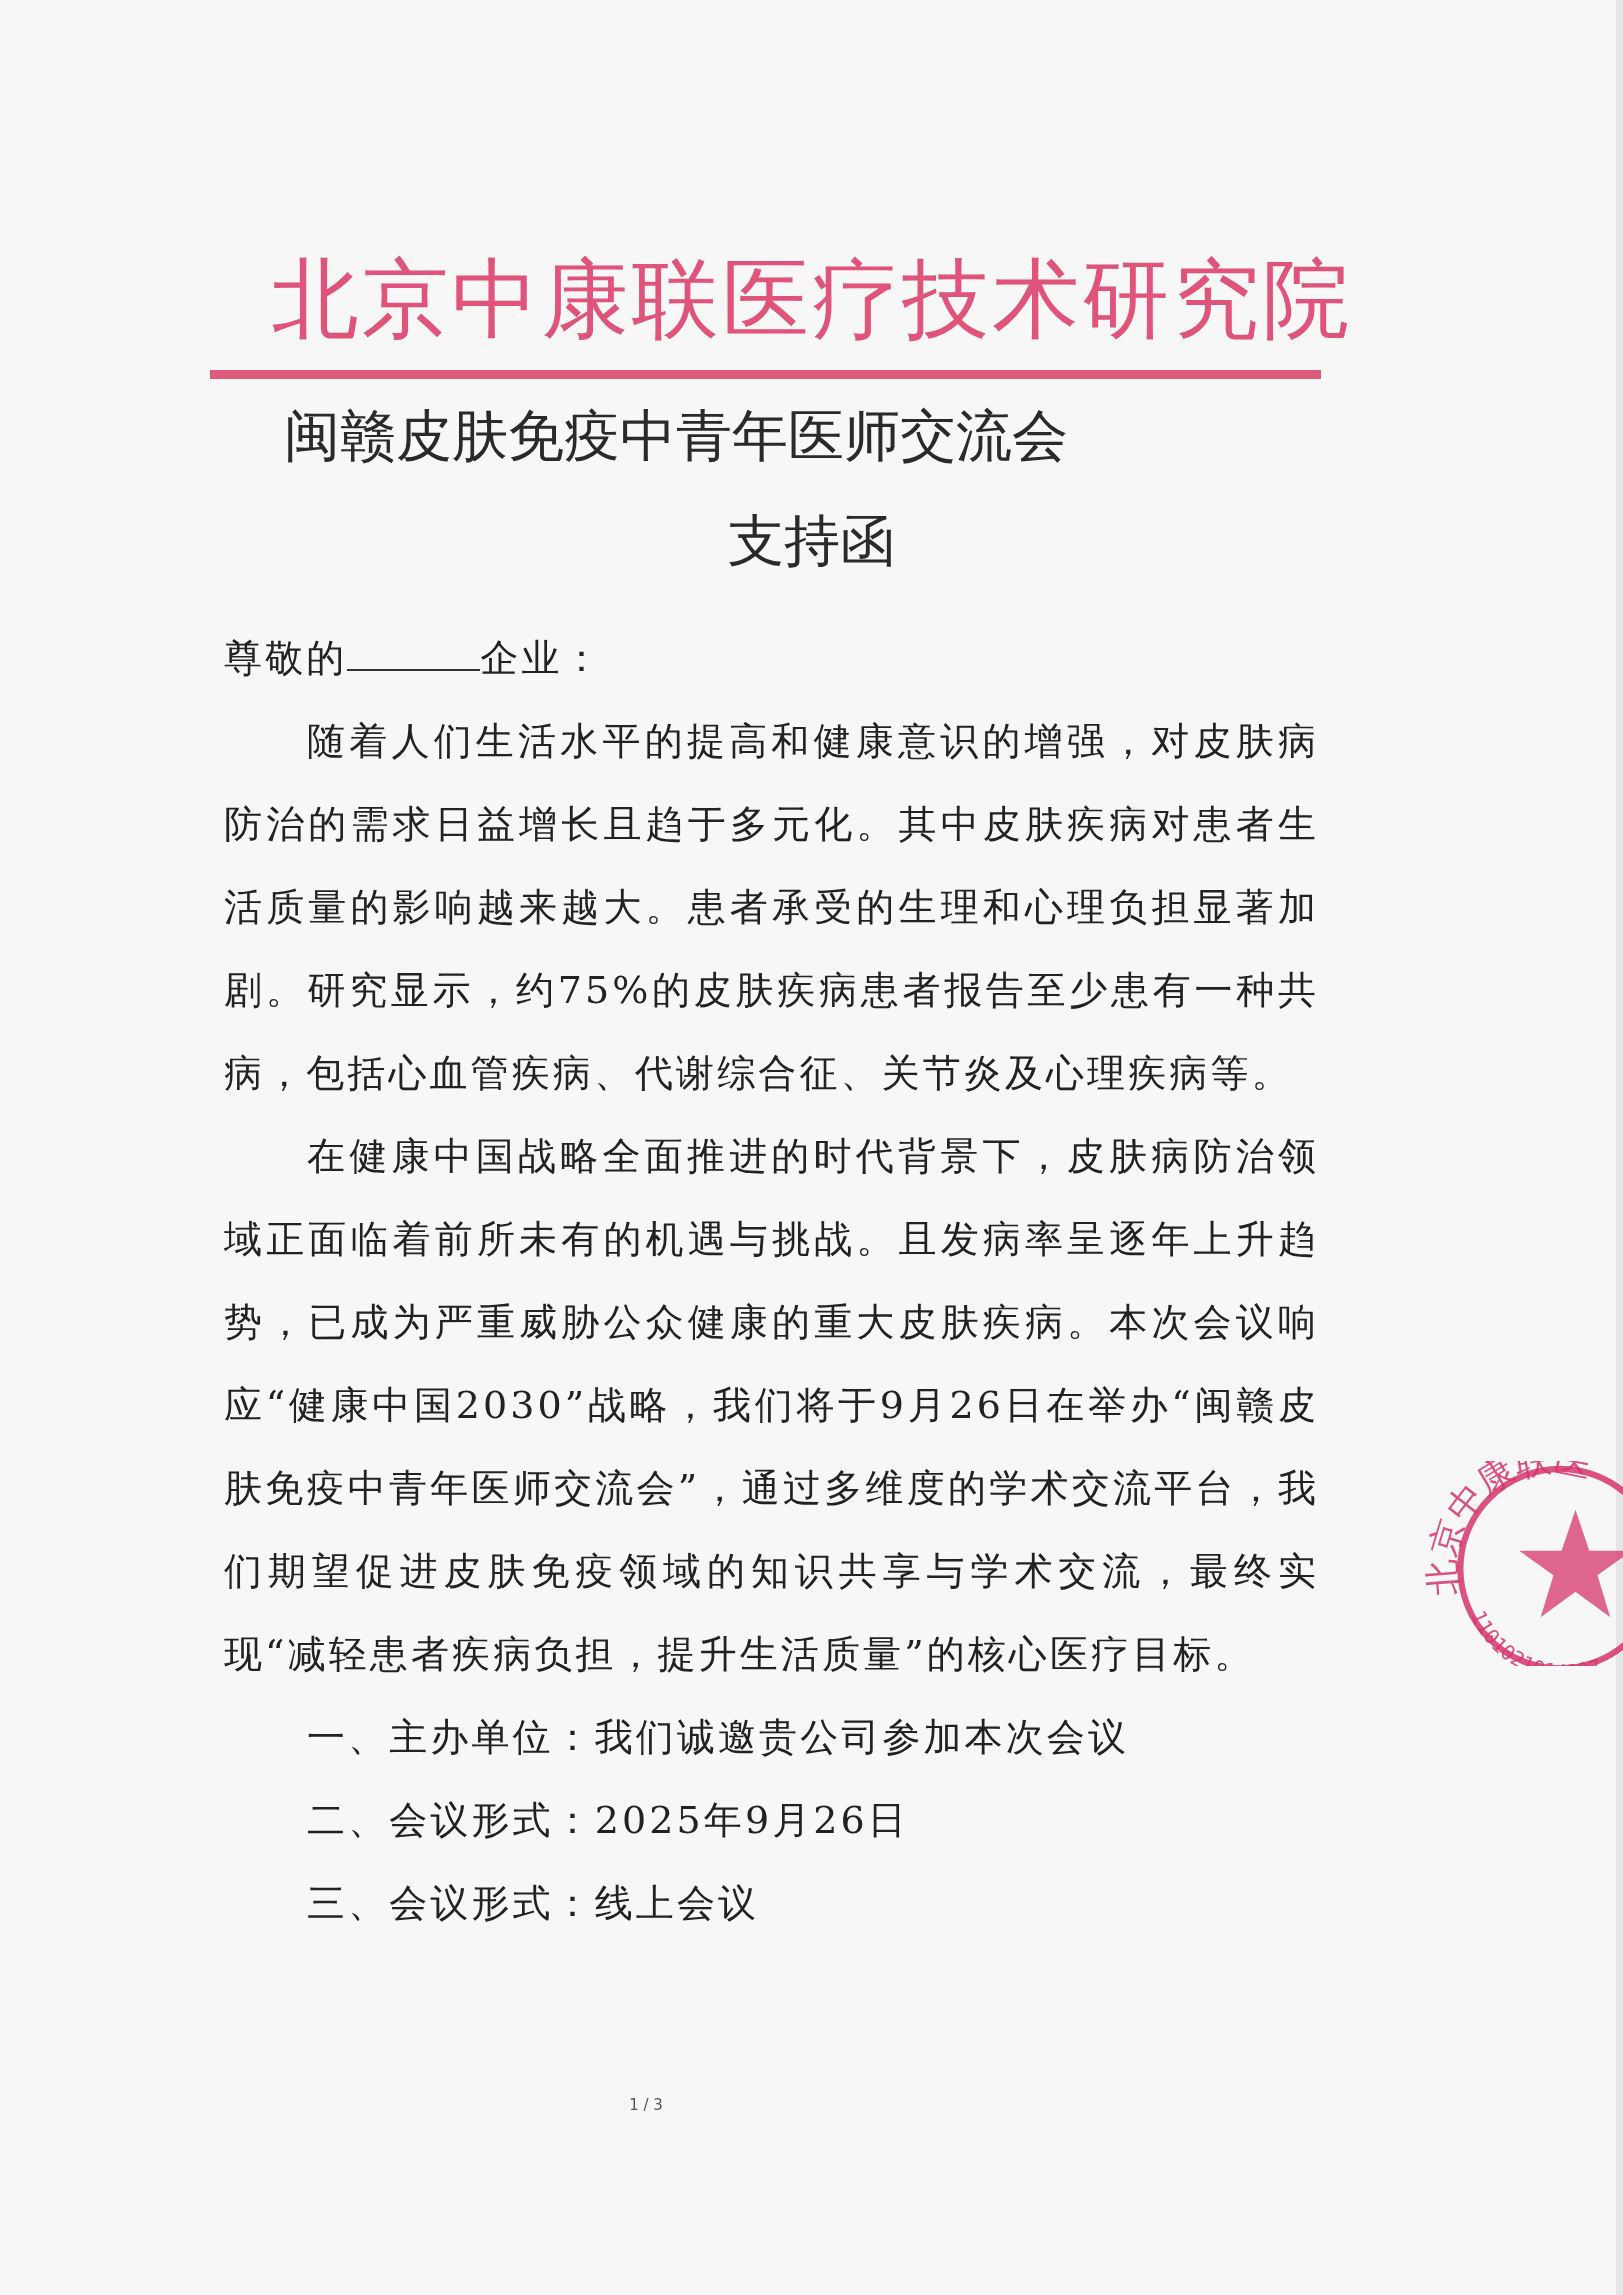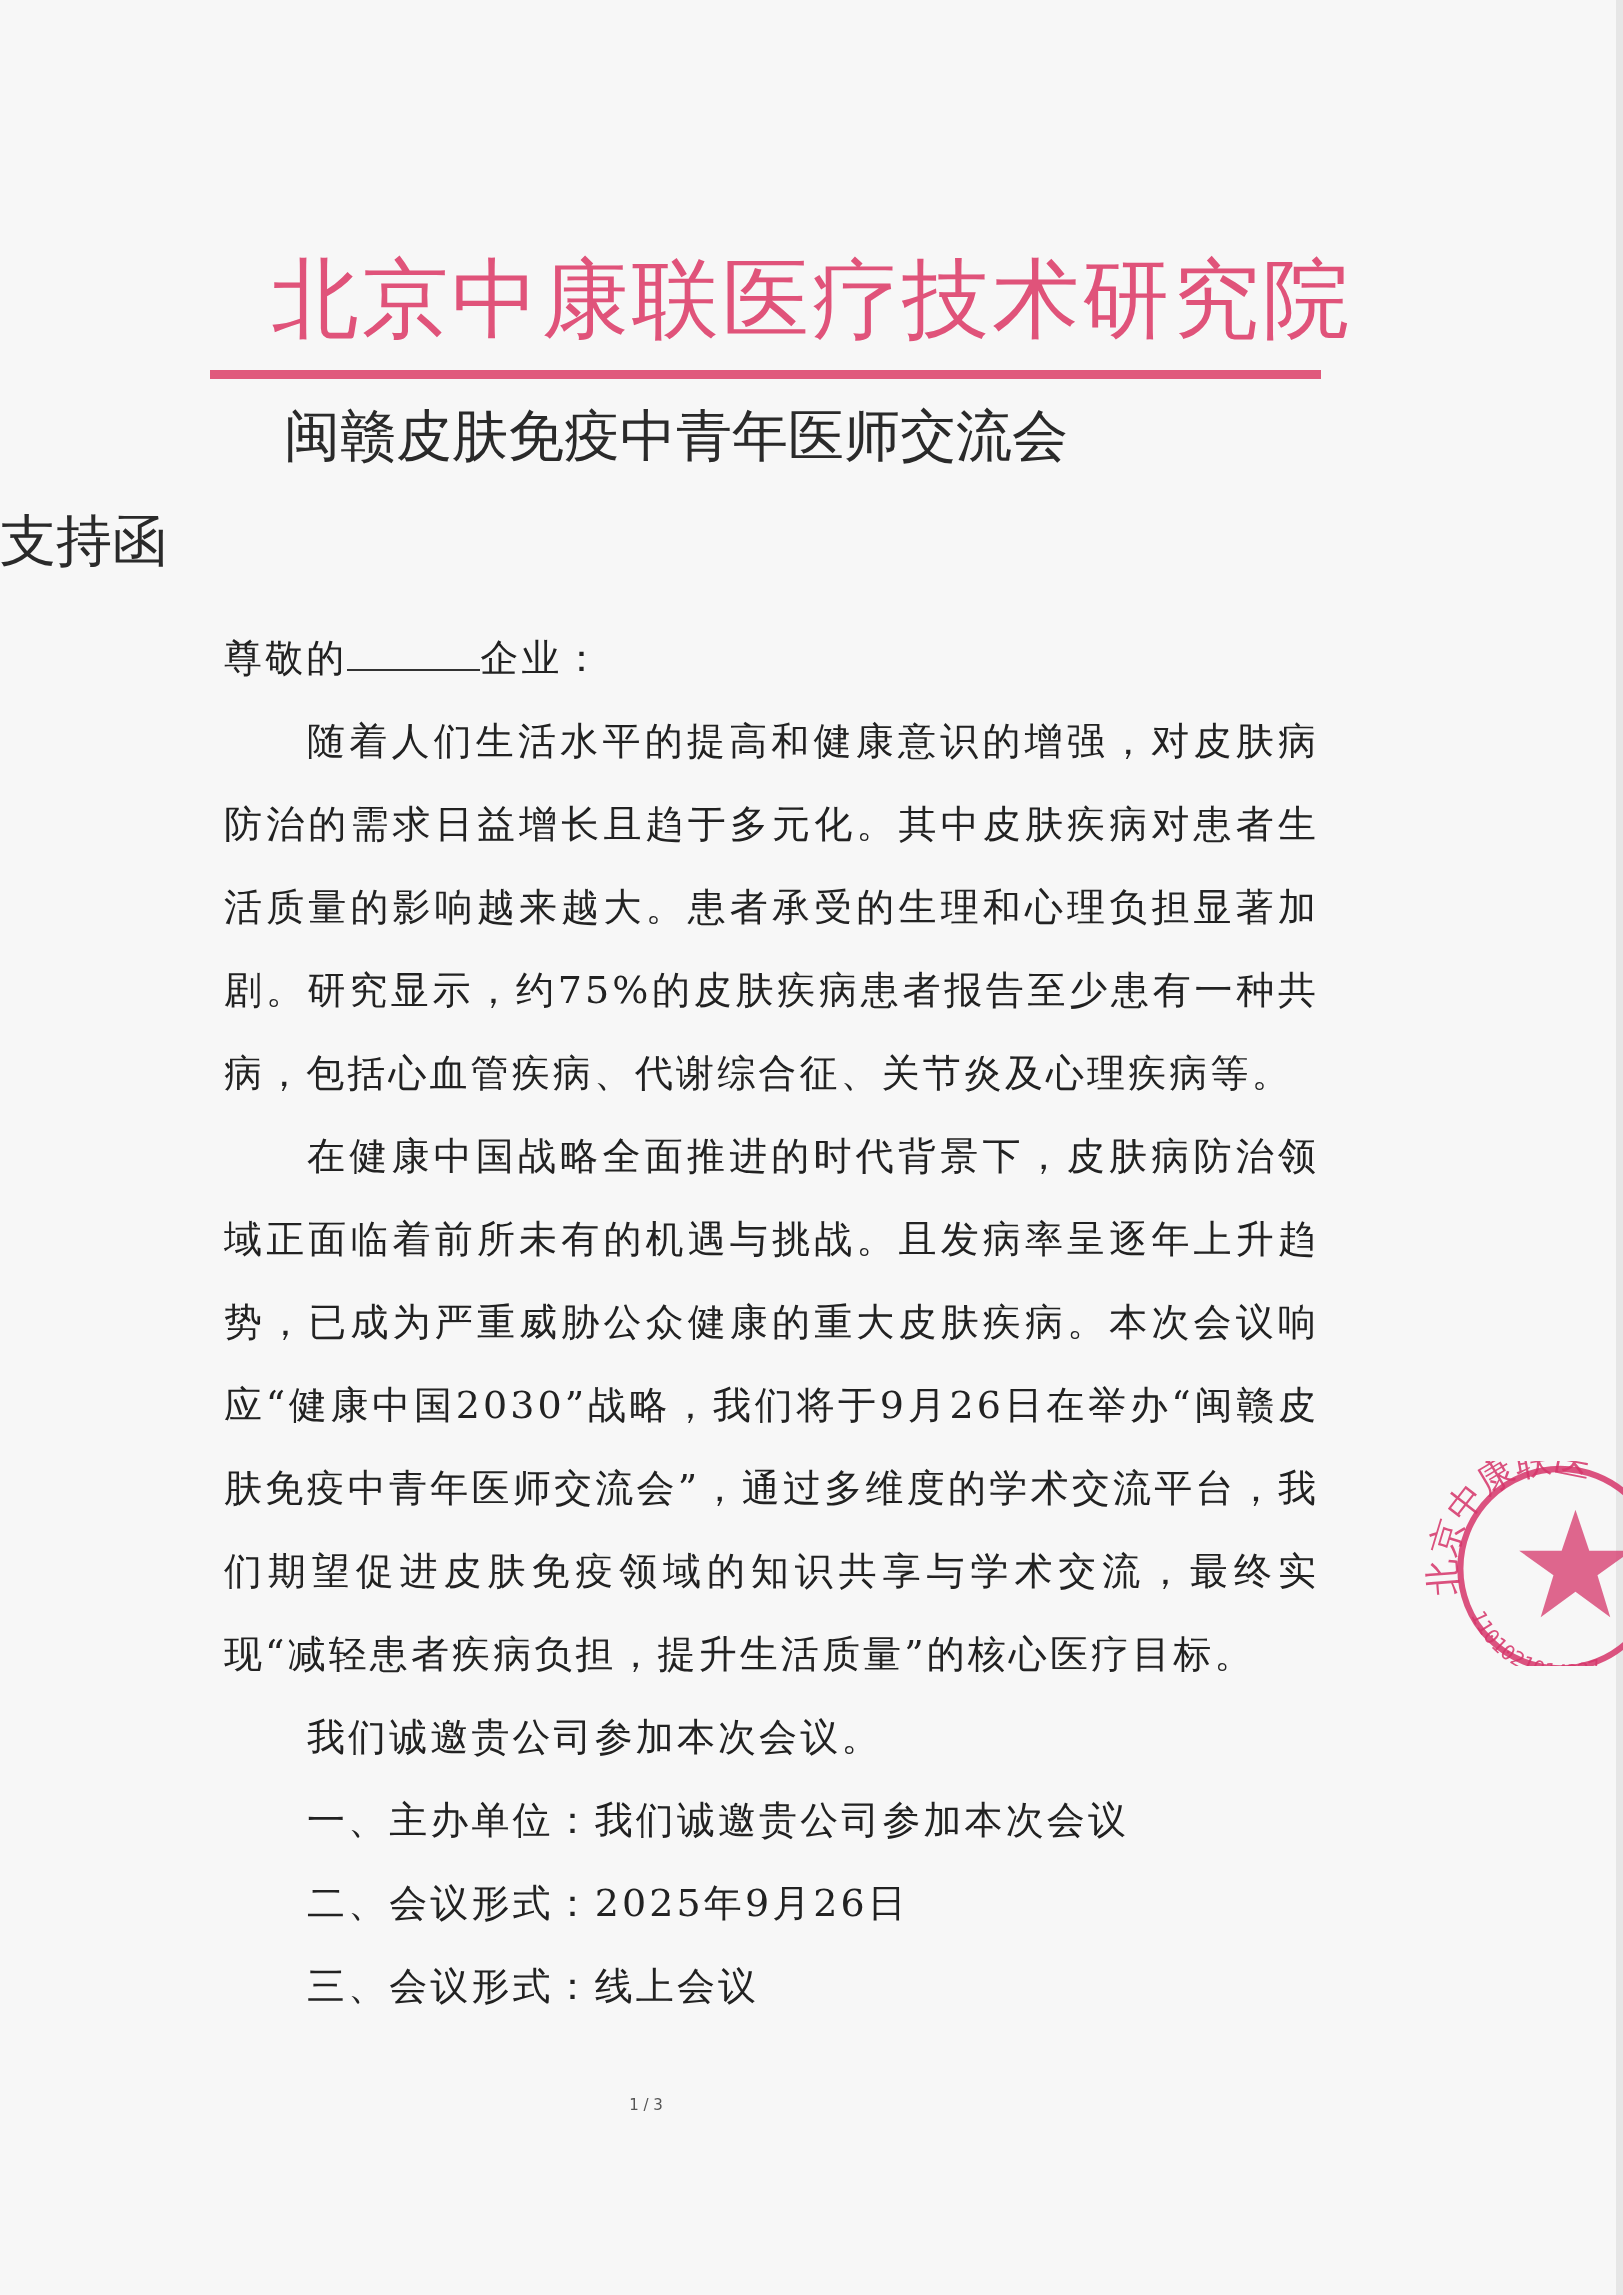--- a/index.html
+++ b/index.html
@@ -26,20 +26,21 @@
     background: #e05a7c;
   }
   .event-title {
     position: absolute; left: 0; width: 1352px; top: 399px;
     text-align: center;
     font-family: "DejaVu Sans", sans-serif;
     font-size: 56px; color: #2a2a2a;
   }
   .letter-title {
     position: absolute; left: 0; width: 1624px; top: 504px;
+    text-align: center;
     font-family: "DejaVu Sans", sans-serif;
     font-size: 56px; color: #2a2a2a;
   }
   .body-text {
     position: absolute; left: 224px; top: 617px; width: 1095px;
     font-size: 38px; line-height: 83px; letter-spacing: 3.1px;
     text-align: justify;
   }
   .body-text p { margin: 0; }
   .indent { text-indent: 83px; }
@@ -66,21 +67,20 @@
 <div class="red-rule"></div>
 <div class="event-title">闽赣皮肤免疫中青年医师交流会</div>
 <div class="letter-title">支持函</div>
 
 <div class="body-text">
   <p>
     <span>尊敬的</span><span class="blank"></span><span>企业：</span>
   </p>
   <p class="indent">随着人们生活水平的提高和健康意识的增强，对皮肤病防治的需求日益增长且趋于多元化。其中皮肤疾病对患者生活质量的影响越来越大。患者承受的生理和心理负担显著加剧。研究显示，约75%的皮肤疾病患者报告至少患有一种共病，包括心血管疾病、代谢综合征、关节炎及心理疾病等。</p>
   <p class="indent">在健康中国战略全面推进的时代背景下，皮肤病防治领域正面临着前所未有的机遇与挑战。且发病率呈逐年上升趋势，已成为严重威胁公众健康的重大皮肤疾病。本次会议响应“健康中国2030”战略，我们将于9月26日在举办“闽赣皮肤免疫中青年医师交流会”，通过多维度的学术交流平台，我们期望促进皮肤免疫领域的知识共享与学术交流，最终实现“减轻患者疾病负担，提升生活质量”的核心医疗目标。</p>
-  <p class="indent">我们诚邀贵公司参加本次会议。</p>
   <p class="indent">一、主办单位：我们诚邀贵公司参加本次会议</p>
   <p class="indent">二、会议形式：2025年9月26日</p>
   <p class="indent">三、会议形式：线上会议</p>
 </div>
 
 <div class="seal">
   <svg width="266" height="205" viewBox="0 0 520 400">
     <defs>
       <path id="topArc" d="M 70 260 A 190 190 0 0 1 400 90"></path>
       <path id="botArc" d="M 95 300 A 200 200 0 0 0 420 370"></path>

